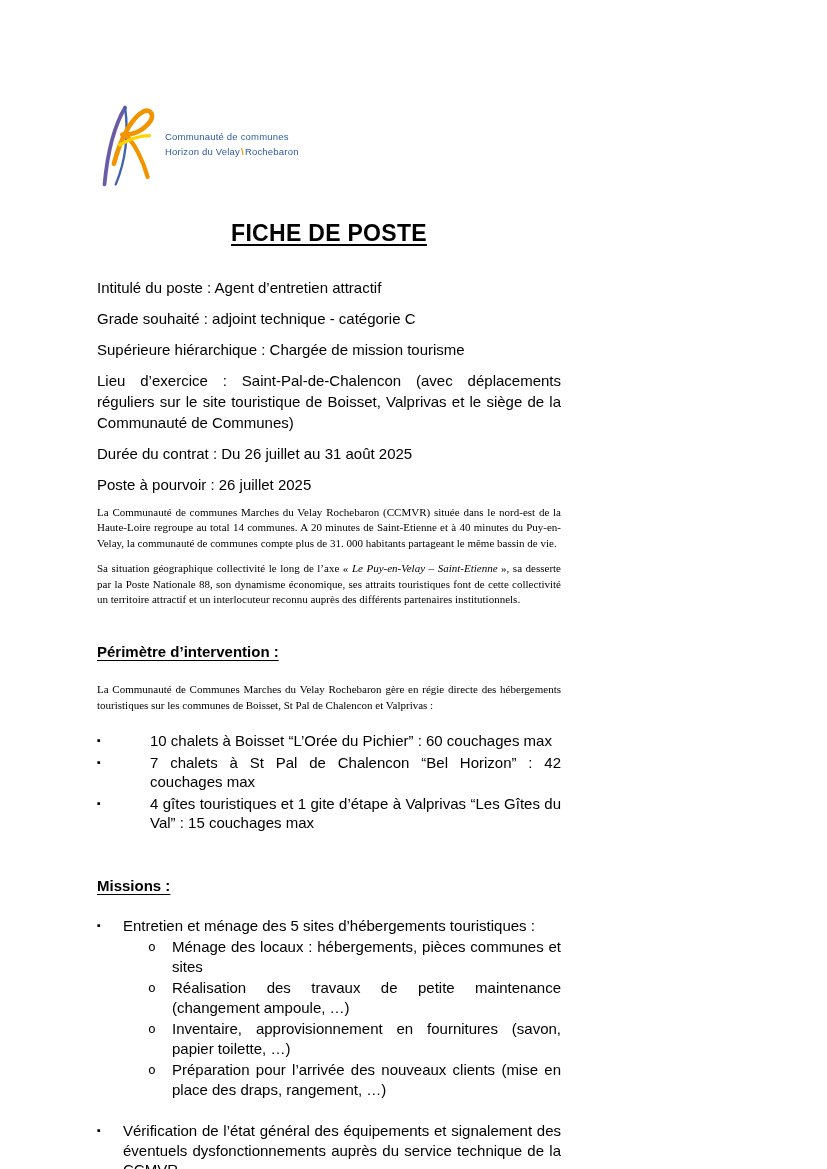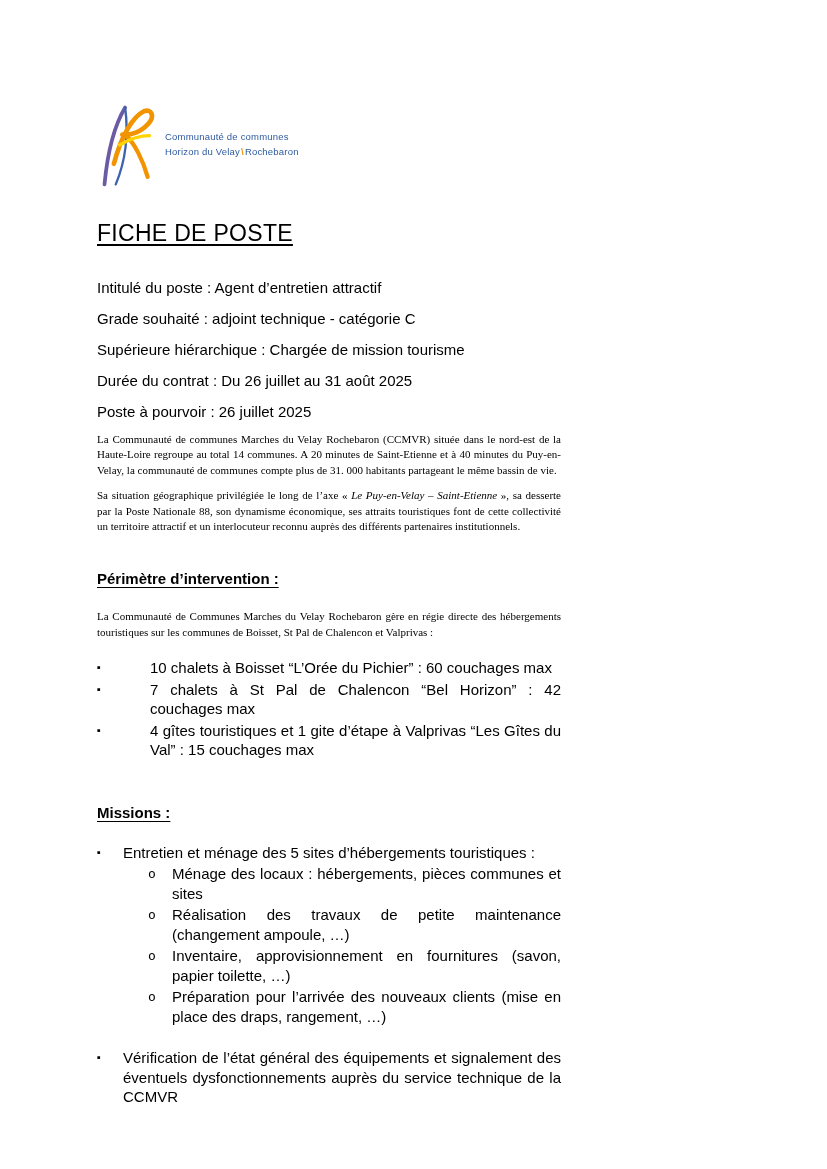--- a/index.html
+++ b/index.html
@@ -17,21 +17,21 @@
     padding: 100px 93px 40px 97px;
     overflow: hidden;
     position: relative;
   }
   
   .logo { display: flex; align-items: center; gap: 8px; height: 90px; margin-bottom: 30px; width: 300px; }
   .logo-mark { flex: 0 0 auto; }
   .logo-text { font-size: 9.5px; color: #2e5aa0; line-height: 1.55; letter-spacing: .2px; }
   .logo-slash { color: #f29400; font-weight: bold; padding: 0 1px; }
   
-  .title { font-size: 23px; font-weight: normal; margin: 6px 0 30px 0; letter-spacing: .3px; }
+  .title { text-align: center; font-size: 23px; font-weight: bold; margin: 6px 0 30px 0; letter-spacing: .3px; }
   .u { text-decoration: underline; text-underline-offset: 3px; }
   
   .field { font-size: 15px; line-height: 1.4; margin-bottom: 10px; text-align: justify; }
   .b { font-weight: normal; }
   .para { font-size: 11px; line-height: 1.4; margin-bottom: 10px; text-align: justify; font-family: Liberation Serif, serif; }
   .it { font-style: italic; }
   
   .section-heading { font-size: 15px; font-weight: bold; margin: 36px 0 22px 0; }
   .section-heading.missions { margin-top: 44px; }
   
@@ -64,25 +64,26 @@
       <div>Communauté de communes</div>
       <div><span>Horizon du Velay</span><span class="logo-slash">\</span><span>Rochebaron</span></div>
     </div>
   </header>
 
   <h1 class="title"><span class="u">FICHE DE POSTE</span></h1>
 
   <p class="field"><span class="b">Intitulé du poste</span><span> : Agent d’entretien attractif</span></p>
   <p class="field"><span class="b">Grade souhaité</span><span> : adjoint technique - catégorie C</span></p>
   <p class="field"><span class="b">Supérieure hiérarchique :</span><span> Chargée de mission tourisme</span></p>
+  <p class="field"><span class="b">Lieu d’exercice</span><span> : Saint-Pal-de-Chalencon (avec déplacements réguliers sur le site touristique de Boisset, Valprivas et le siège de la Communauté de Communes)</span></p>
   <p class="field"><span class="b">Durée du contrat</span><span> : Du 26 juillet au 31 août 2025</span></p>
   <p class="field"><span class="b">Poste à pourvoir</span><span> : 26 juillet 2025</span></p>
 
   <p class="para">La Communauté de communes Marches du Velay Rochebaron (CCMVR) située dans le nord-est de la Haute-Loire regroupe au total 14 communes. A 20 minutes de Saint-Etienne et à 40 minutes du Puy-en-Velay, la communauté de communes compte plus de 31. 000 habitants partageant le même bassin de vie.</p>
-  <p class="para"><span>Sa situation géographique privilégiée le long de l’axe « </span><span class="it">Le Puy-en-Velay – Saint-Etienne</span><span> », sa desserte par la Poste Nationale 88, son dynamisme économique, ses attraits touristiques font de cette collectivité un territoire attractif et un interlocuteur reconnu auprès des différents partenaires institutionnels.</span></p>
+  <p class="para"><span>Sa situation géographique collectivité le long de l’axe « </span><span class="it">Le Puy-en-Velay – Saint-Etienne</span><span> », sa desserte par la Poste Nationale 88, son dynamisme économique, ses attraits touristiques font de cette collectivité un territoire attractif et un interlocuteur reconnu auprès des différents partenaires institutionnels.</span></p>
 
   <h2 class="section-heading"><span class="u">Périmètre d’intervention :</span></h2>
   <p class="para">La Communauté de Communes Marches du Velay Rochebaron gère en régie directe des hébergements touristiques sur les communes de Boisset, St Pal de Chalencon et Valprivas :</p>
   <div class="list list-perimetre">
     <div class="li">
       <span class="marker sq">▪</span>
       <span class="li-text">10 chalets à Boisset “L’Orée du Pichier” : 60 couchages max</span>
     </div>
     <div class="li">
       <span class="marker sq">▪</span>

